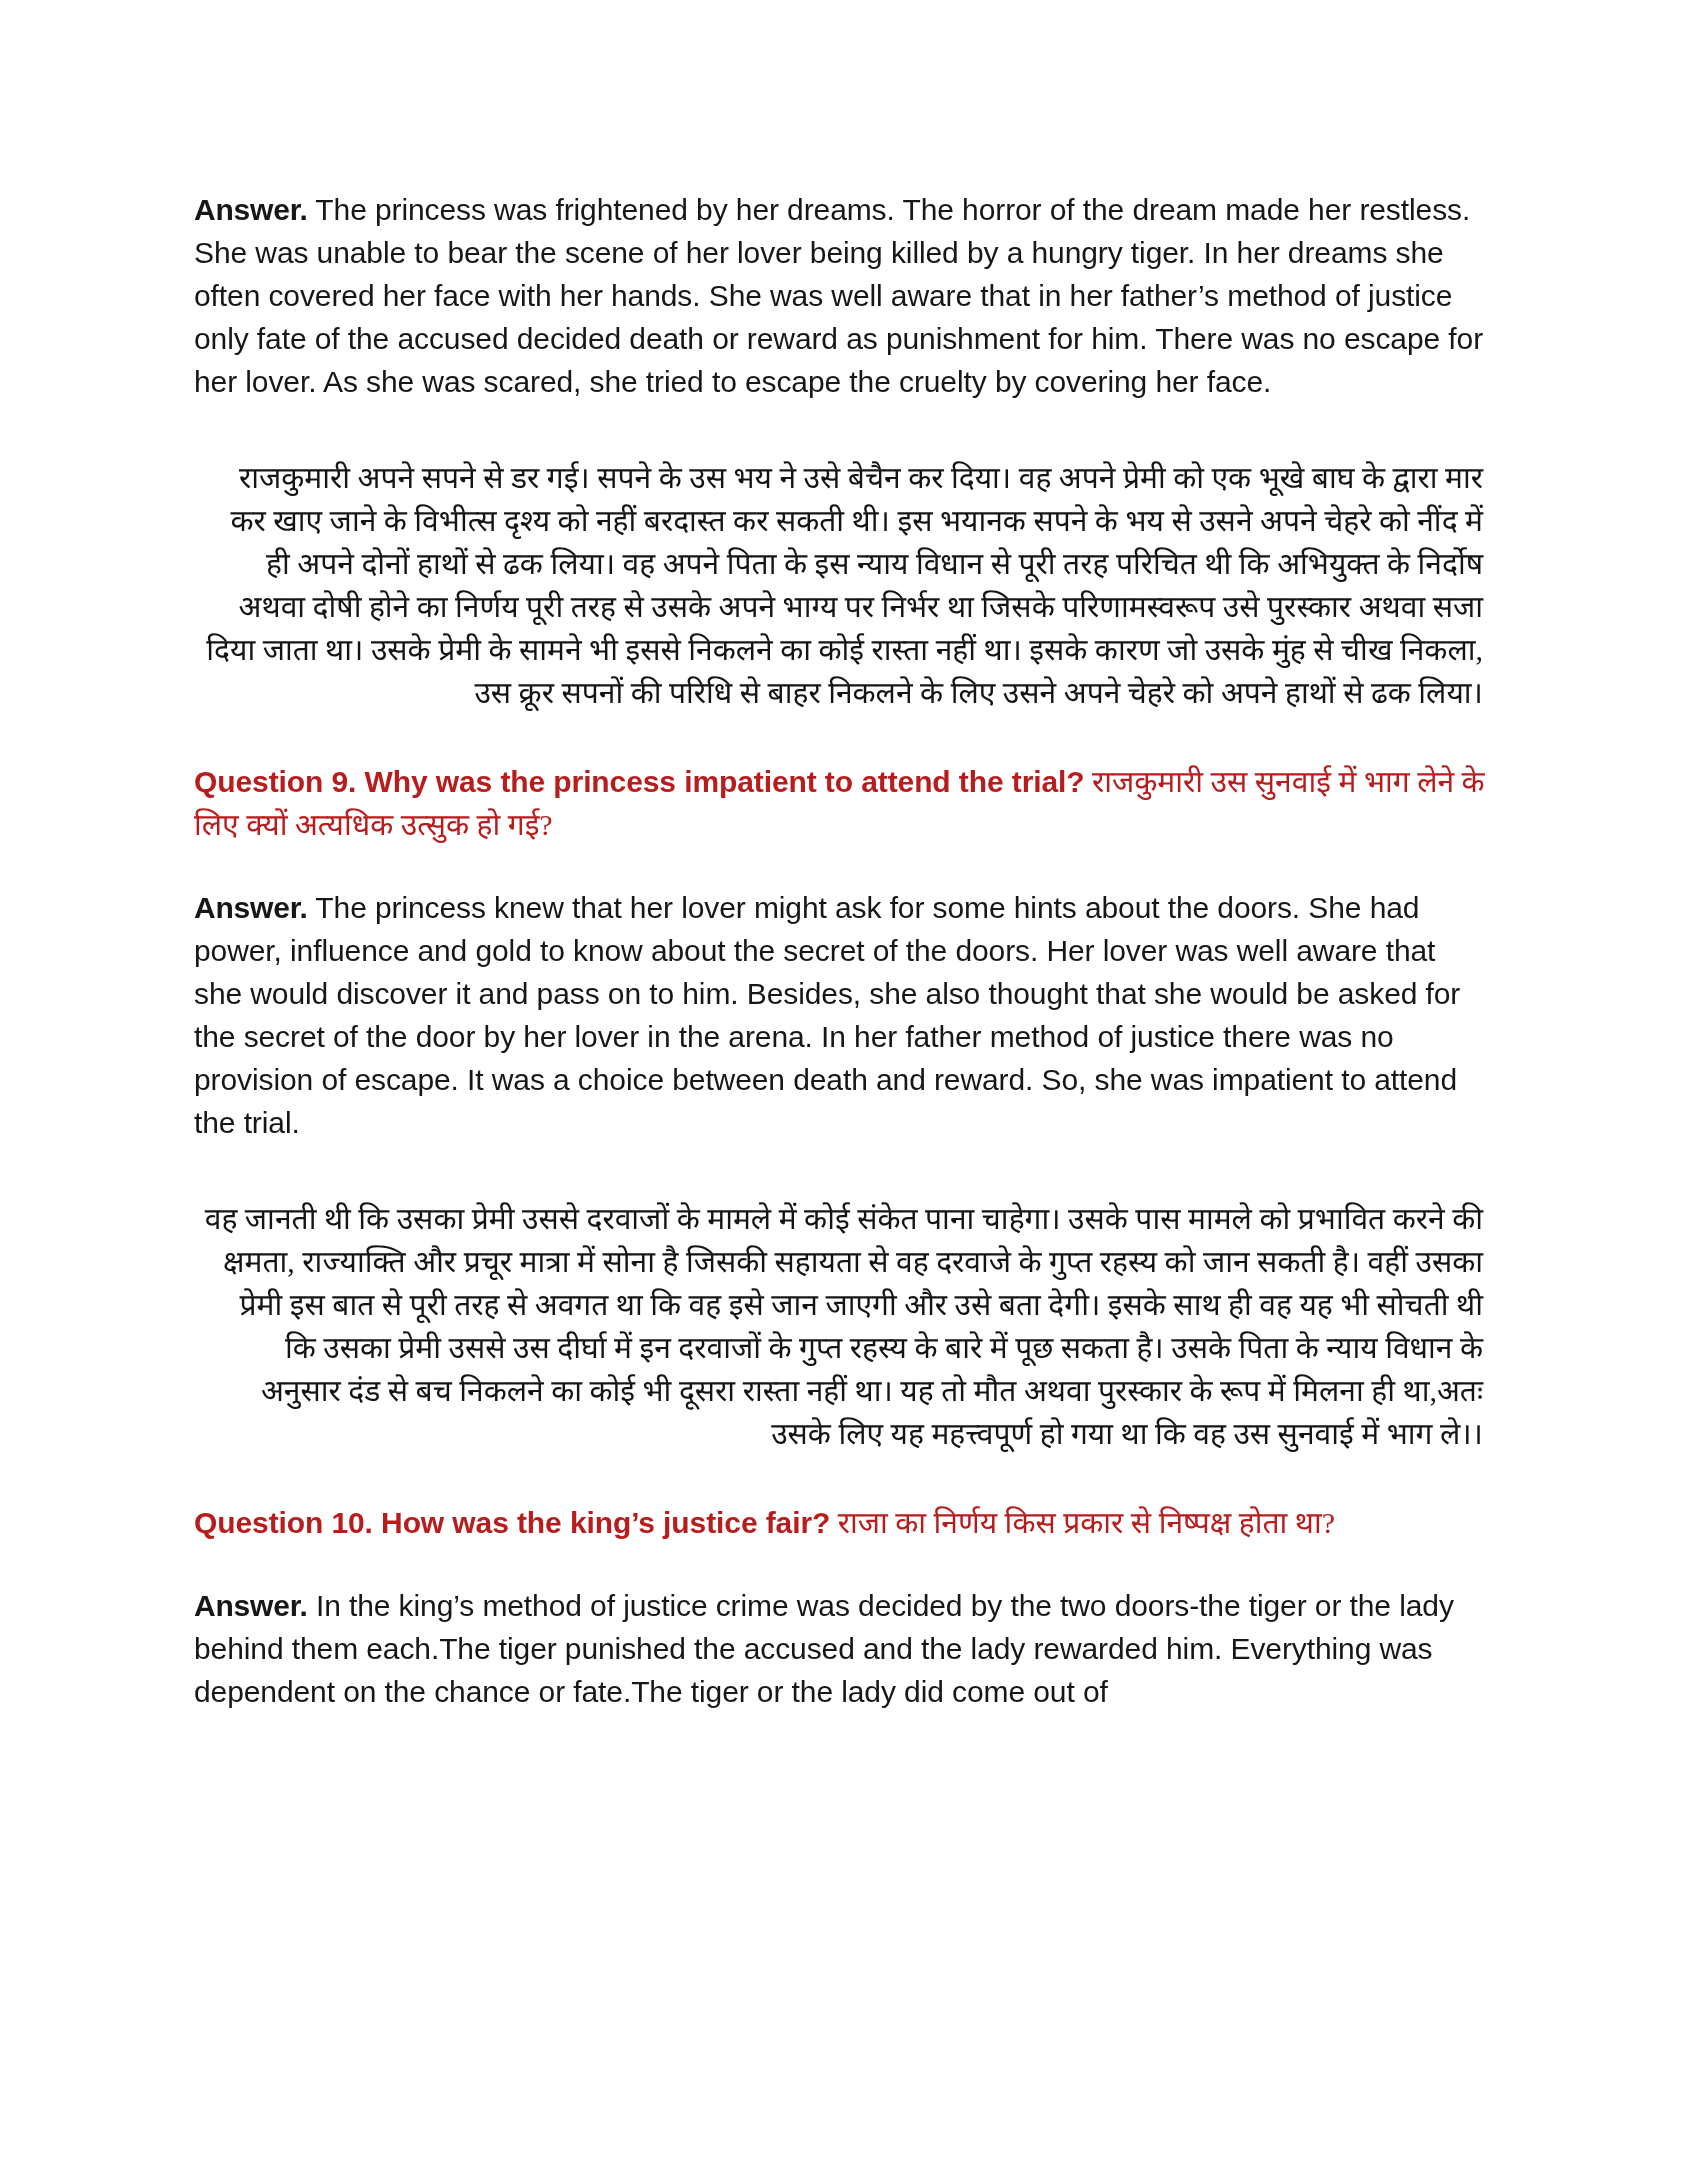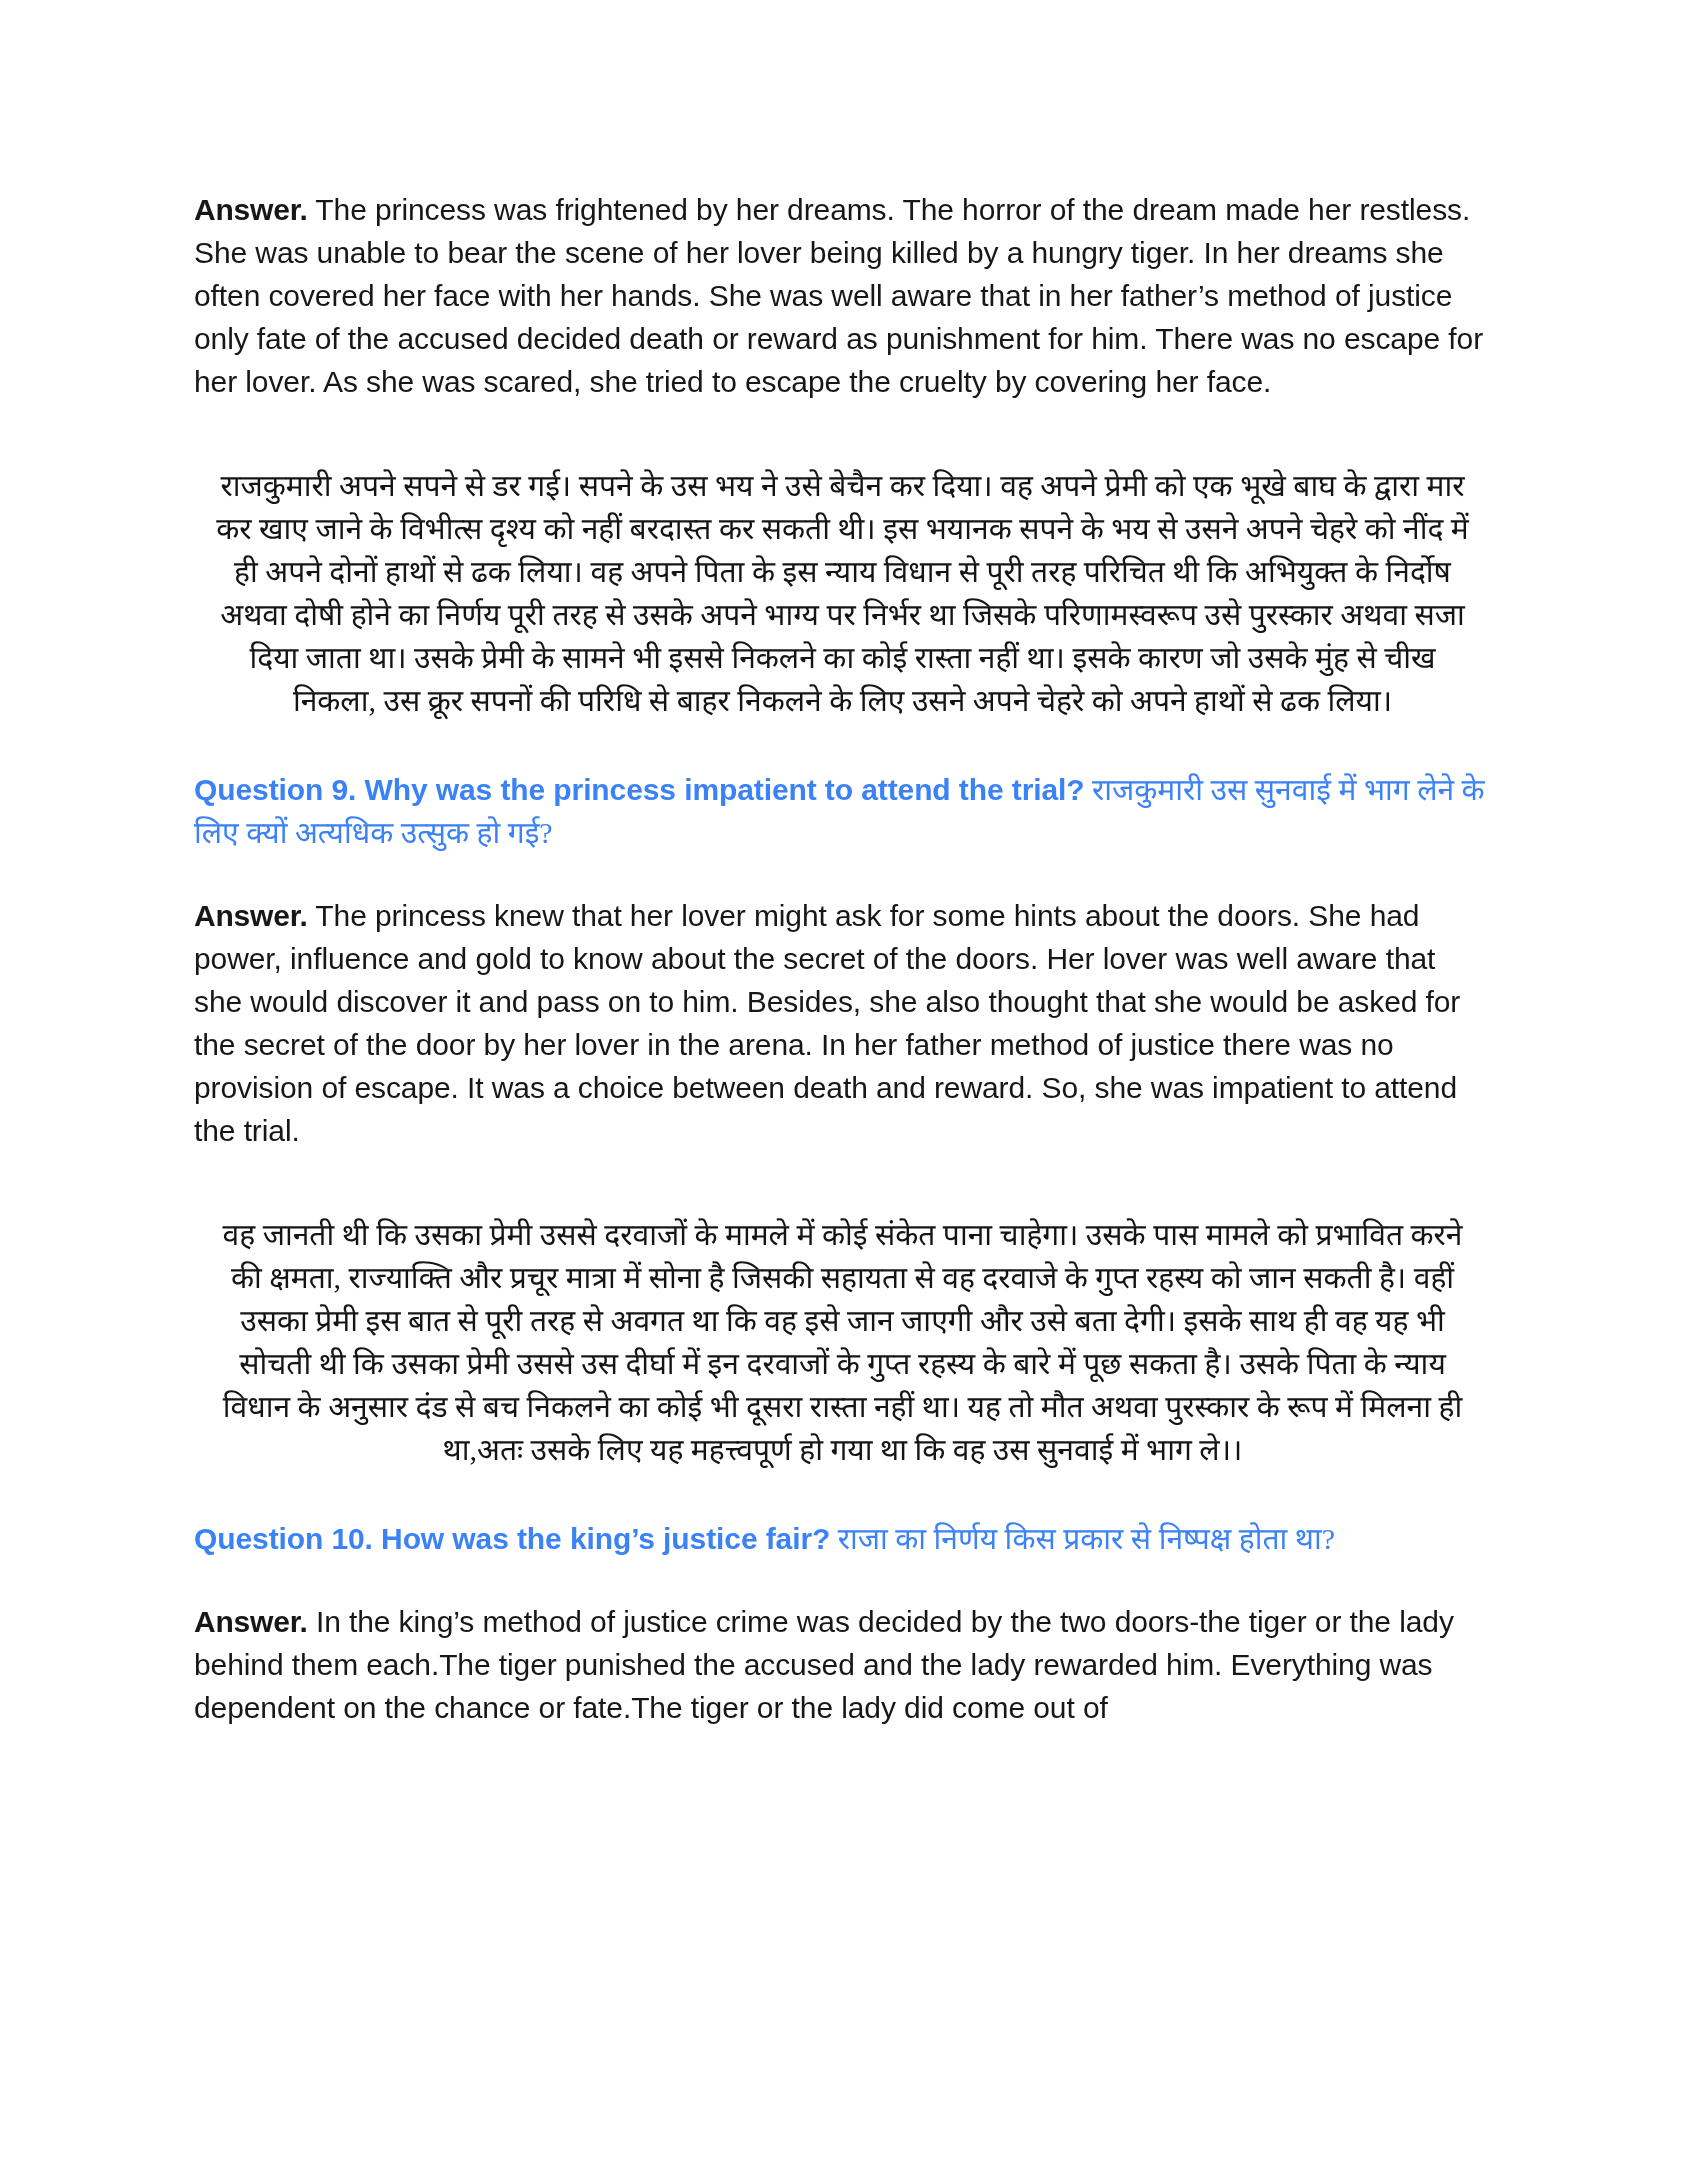--- a/index.html
+++ b/index.html
@@ -42,30 +42,30 @@
   .para-en .lead {
     font-weight: bold;
     letter-spacing: -0.2px;
   }
   
   .para-hi {
     font-family: "Liberation Serif", "DejaVu Sans", serif;
     font-size: 30px;
     line-height: 43px;
     color: #141414;
-    margin: 16px;
+    margin: 8px;
     letter-spacing: 0px;
-    text-align: center;
+    text-align: right;
   }
   
   .qhead {
     font-size: 30px;
     line-height: 43px;
     margin: 0;
-    color: #3b82f6;
+    color: #b91c1c;
   }
   .qhead .q-en {
     font-family: "Liberation Sans Narrow", "Liberation Sans", "DejaVu Sans", sans-serif;
     font-weight: bold;
     letter-spacing: -0.1px;
   }
   .qhead .q-hi {
     font-family: "Liberation Serif", "DejaVu Sans", serif;
     font-weight: normal;
     font-size: 30px;

